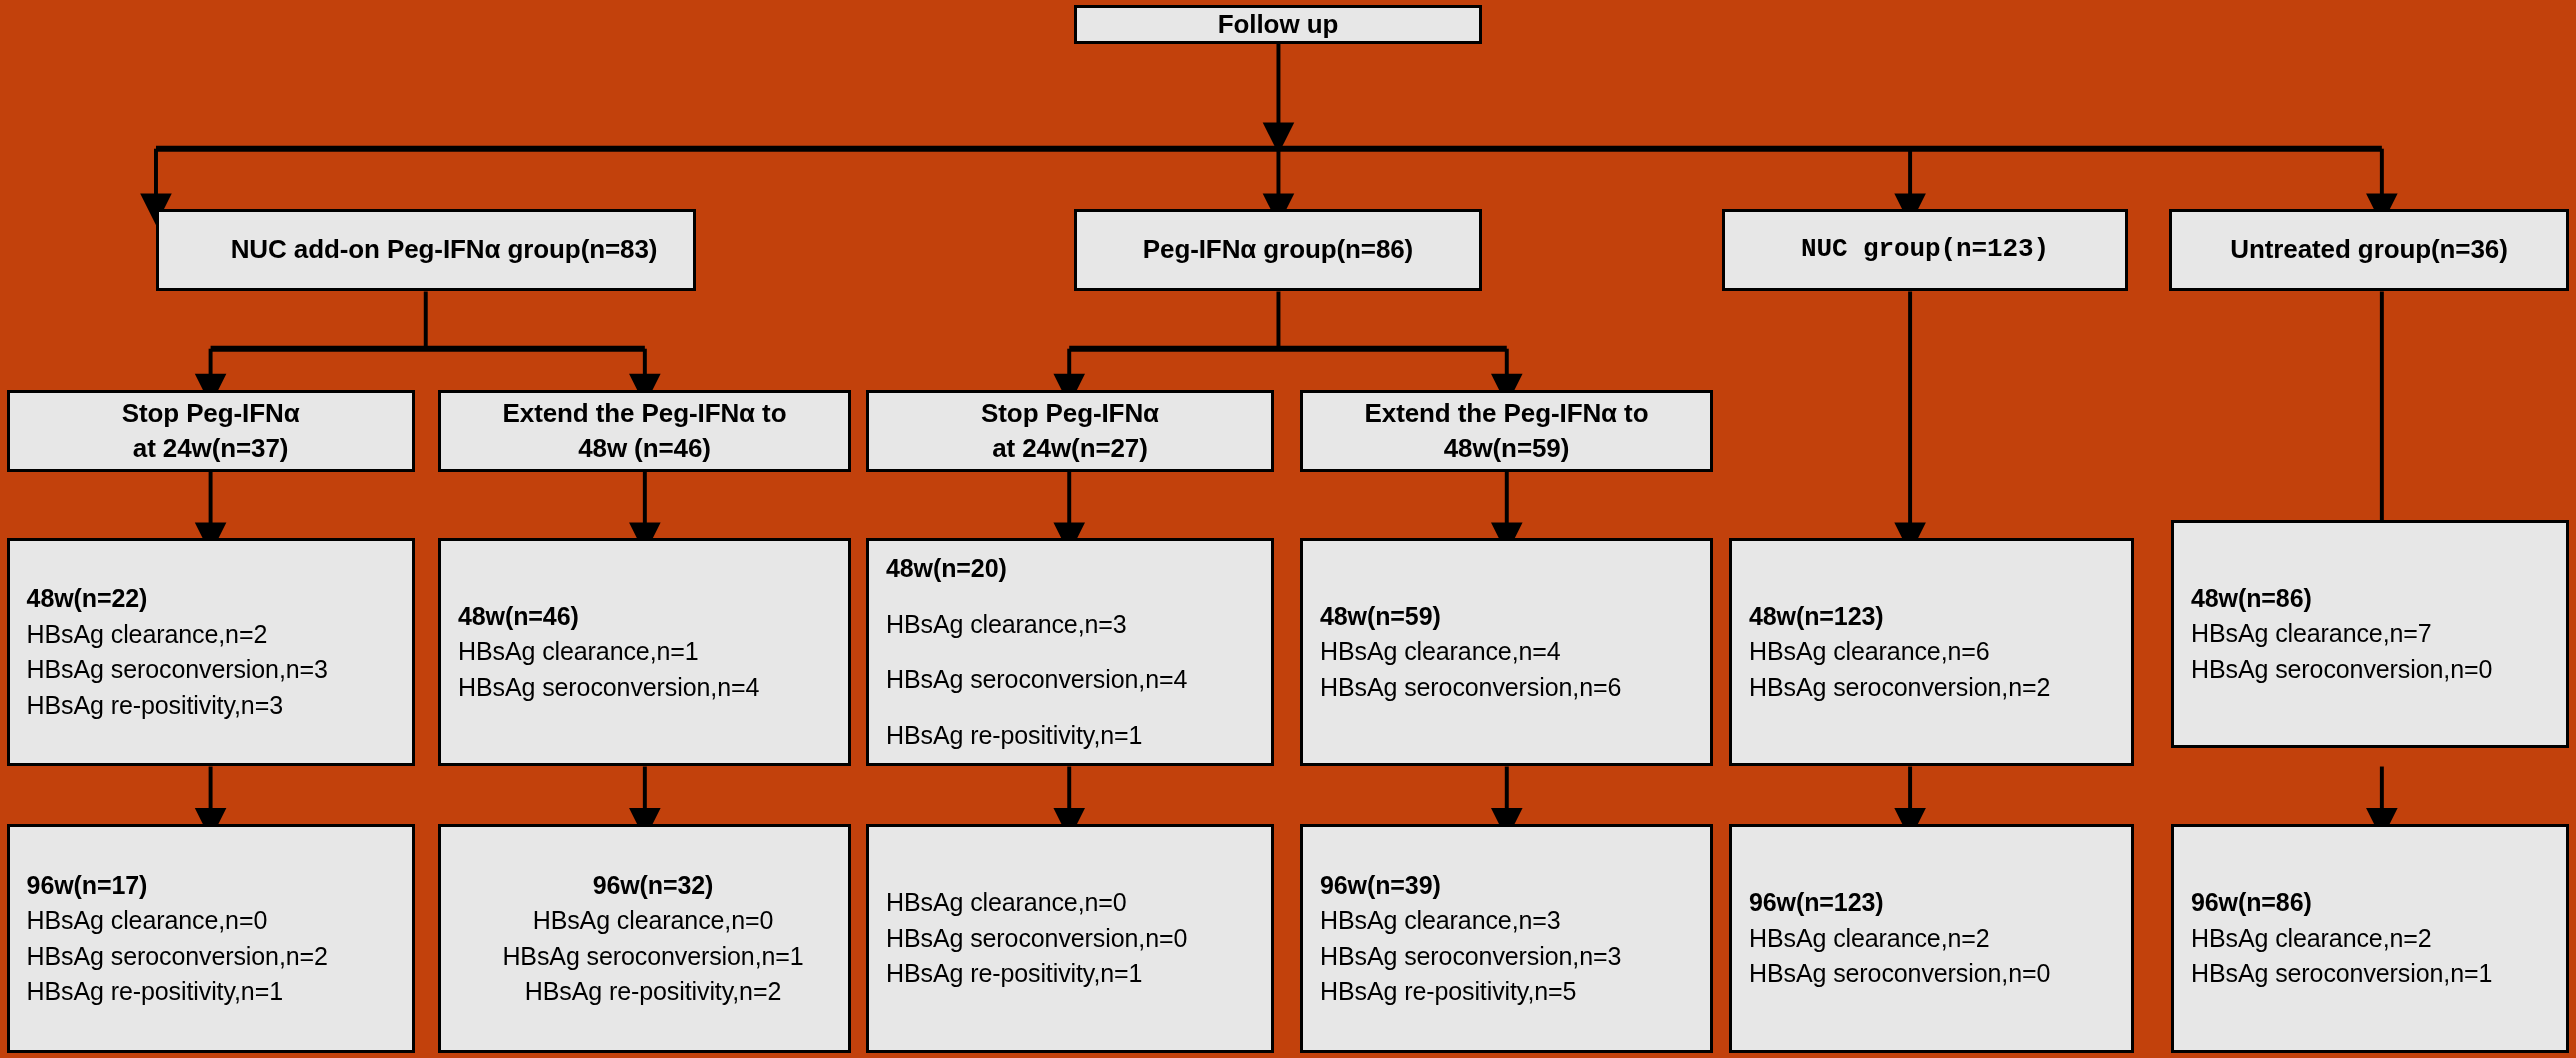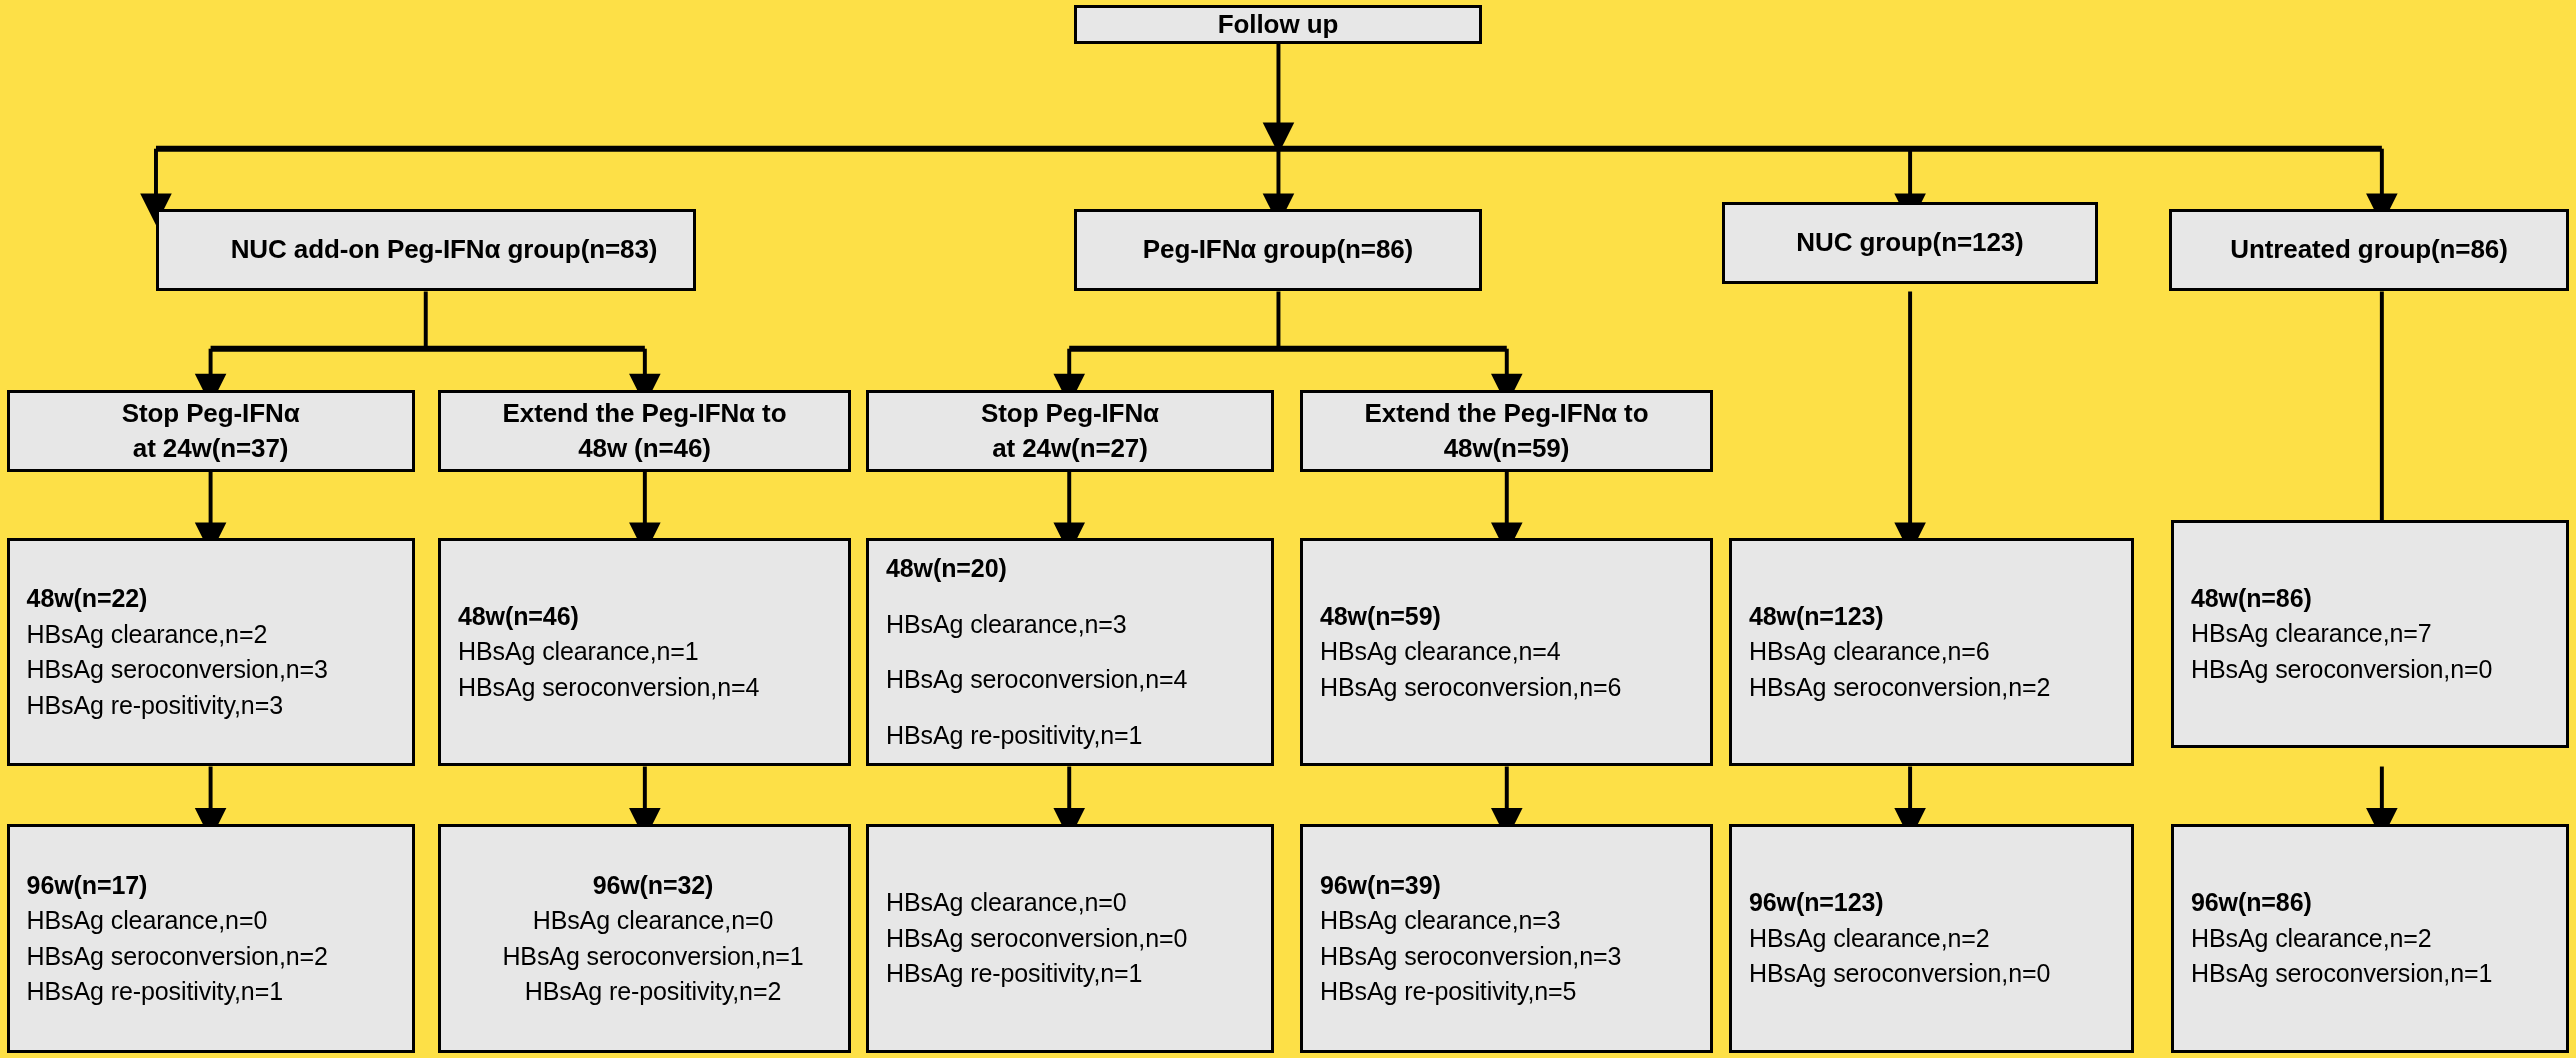--- a/index.html
+++ b/index.html
@@ -1,17 +1,17 @@
 <!DOCTYPE html>
 <html style="font-size:10.5px"><head>
 <meta charset="utf-8">
 <style>
   html,body{margin:0;padding:0;background:#ffffff;}
   body{font-family:"Liberation Sans",sans-serif;}
-  #stage{position:relative;width:2576px;height:1058px;background:#fde047;overflow:hidden;}
+  #stage{position:relative;width:2576px;height:1058px;background:#c2410c;overflow:hidden;}
   svg.connectors{position:absolute;left:0;top:0;width:2576px;height:1058px;pointer-events:none;}
   .node{position:absolute;background:#e7e7e7;border:3.3px solid #000000;box-sizing:border-box;}
   .node.center{display:flex;align-items:center;justify-content:center;text-align:center;}
   .node.center .txt{font-weight:bold;font-size:26px;line-height:1.35;color:#000;letter-spacing:-0.1px;}
   .node.left{display:flex;flex-direction:column;justify-content:center;padding-left:17px;}
   .node.left .line{font-size:25px;line-height:1.42;color:#000;white-space:nowrap;letter-spacing:-0.1px;}
   .node.left .line.head{font-weight:bold;}
 </style>
 </head>
 <body>
@@ -65,25 +65,25 @@
   <div class="node center" style="left:1074px;top:5.3px;width:408px;height:39px;">
     <span class="txt">Follow up</span>
   </div>
 
   <div class="node center" style="left:156px;top:209px;width:540px;height:82px;padding-left:36px;">
     <span class="txt">NUC add-on Peg-IFNα group(n=83)</span>
   </div>
   <div class="node center" style="left:1074px;top:209px;width:408px;height:82px;">
     <span class="txt">Peg-IFNα group(n=86)</span>
   </div>
-  <div class="node center" style="left:1722px;top:202px;width:376px;height:82px;">
+  <div class="node center" style="left:1722px;top:209px;width:406px;height:82px;font-family:Liberation Mono, monospace;">
     <span class="txt">NUC group(n=123)</span>
   </div>
   <div class="node center" style="left:2169px;top:209px;width:400px;height:82px;">
-    <span class="txt">Untreated group(n=86)</span>
+    <span class="txt">Untreated group(n=36)</span>
   </div>
 
   <div class="node center" style="left:6.6px;top:390px;width:408px;height:82px;">
     <span class="txt">
       <span>Stop Peg-IFNα</span><br>
       <span>at 24w(n=37)</span>
     </span>
   </div>
   <div class="node center" style="left:438px;top:390px;width:413px;height:82px;">
     <span class="txt">

